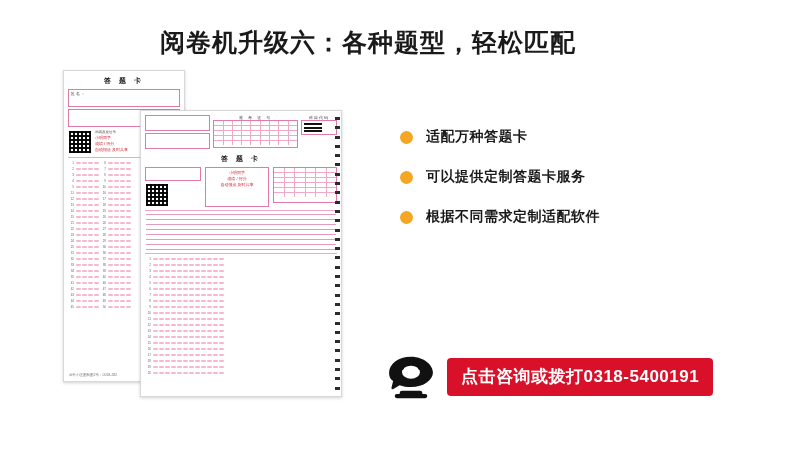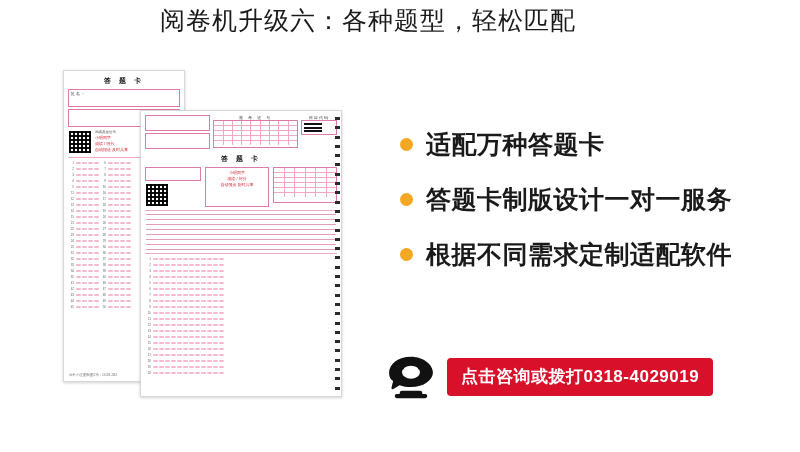--- a/index.html
+++ b/index.html
@@ -16,26 +16,26 @@
   }
   .slide {
     position: relative;
     width: 800px;
     height: 452px;
     background: #ffffff;
     box-sizing: border-box;
   }
   .title {
     position: absolute;
-    top: 4px;
+    top: 26px;
     left: 0;
     width: 736px;
     text-align: center;
     font-size: 25px;
-    font-weight: normal;
+    font-weight: bold;
     color: #1a1a1a;
     letter-spacing: 1px;
     font-family: "Liberation Sans", sans-serif;
   }
 
   
   .sheets {
     position: absolute;
     left: 55px;
     top: 62px;
@@ -207,21 +207,21 @@
   }
   .bullet-dot {
     width: 13px;
     height: 13px;
     border-radius: 50%;
     background: #f5a623;
     margin-right: 13px;
     flex: 0 0 auto;
   }
   .bullet-text {
-    font-size: 25px;
+    font-size: 14px;
     font-weight: bold;
     color: #1a1a1a;
     letter-spacing: 0.5px;
     white-space: nowrap;
   }
 
   
   .cta {
     position: absolute;
     left: 385px;
@@ -1075,35 +1075,35 @@
     </div>
   </div>
 
   <div class="bullets">
     <div class="bullet">
       <span class="bullet-dot"></span>
       <span class="bullet-text">适配万种答题卡</span>
     </div>
     <div class="bullet">
       <span class="bullet-dot"></span>
-      <span class="bullet-text">答题卡制版设计一对一服务</span>
+      <span class="bullet-text">可以提供定制答题卡服务</span>
     </div>
     <div class="bullet">
       <span class="bullet-dot"></span>
       <span class="bullet-text">根据不同需求定制适配软件</span>
     </div>
   </div>
 
   <div class="cta">
     <span class="phone-icon">
       <svg viewBox="0 0 64 54" width="52" height="44" xmlns="http://www.w3.org/2000/svg">
         <path d="M32 2C16 2 5 11 5 22c0 5 2 8 5 10l-2 8c-.4 1.6 1 2.6 2.3 1.8L18 37c4 1.6 9 2.4 14 2.4 16 0 27-9 27-18S48 2 32 2z" fill="#111"></path>
         <ellipse cx="32" cy="21" rx="11" ry="8" fill="#ffffff"></ellipse>
         <path d="M13 14c0-3 3-5 6-5s5 2 5 5-2 4-4 5-4 0-5-2-2-2-2-3z" fill="#111"></path>
         <path d="M51 14c0-3-3-5-6-5s-5 2-5 5 2 4 4 5 4 0 5-2 2-2 2-3z" fill="#111"></path>
         <rect x="18" y="44" width="28" height="7" rx="3" fill="#111"></rect>
         <rect x="12" y="48" width="40" height="5" rx="2.5" fill="#111"></rect>
       </svg>
     </span>
-    <span class="cta-pill">点击咨询或拨打0318-4029019</span>
+    <span class="cta-pill">点击咨询或拨打0318-5400191</span>
   </div>
 
 </div>
 
 </body></html>

